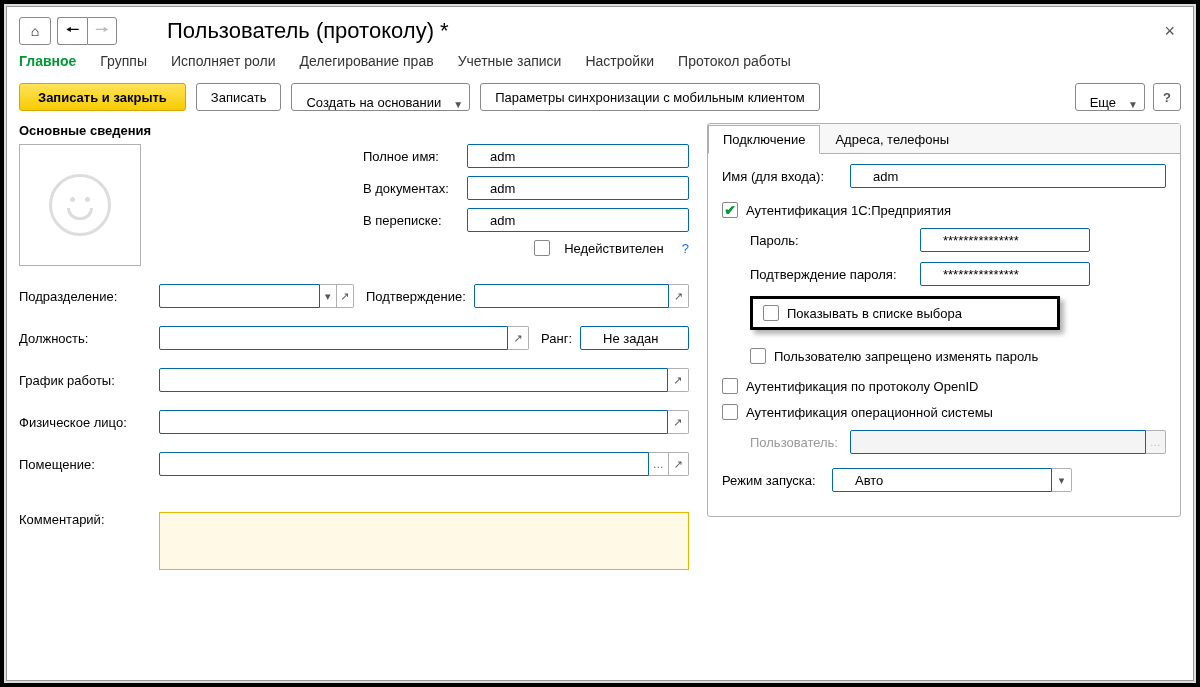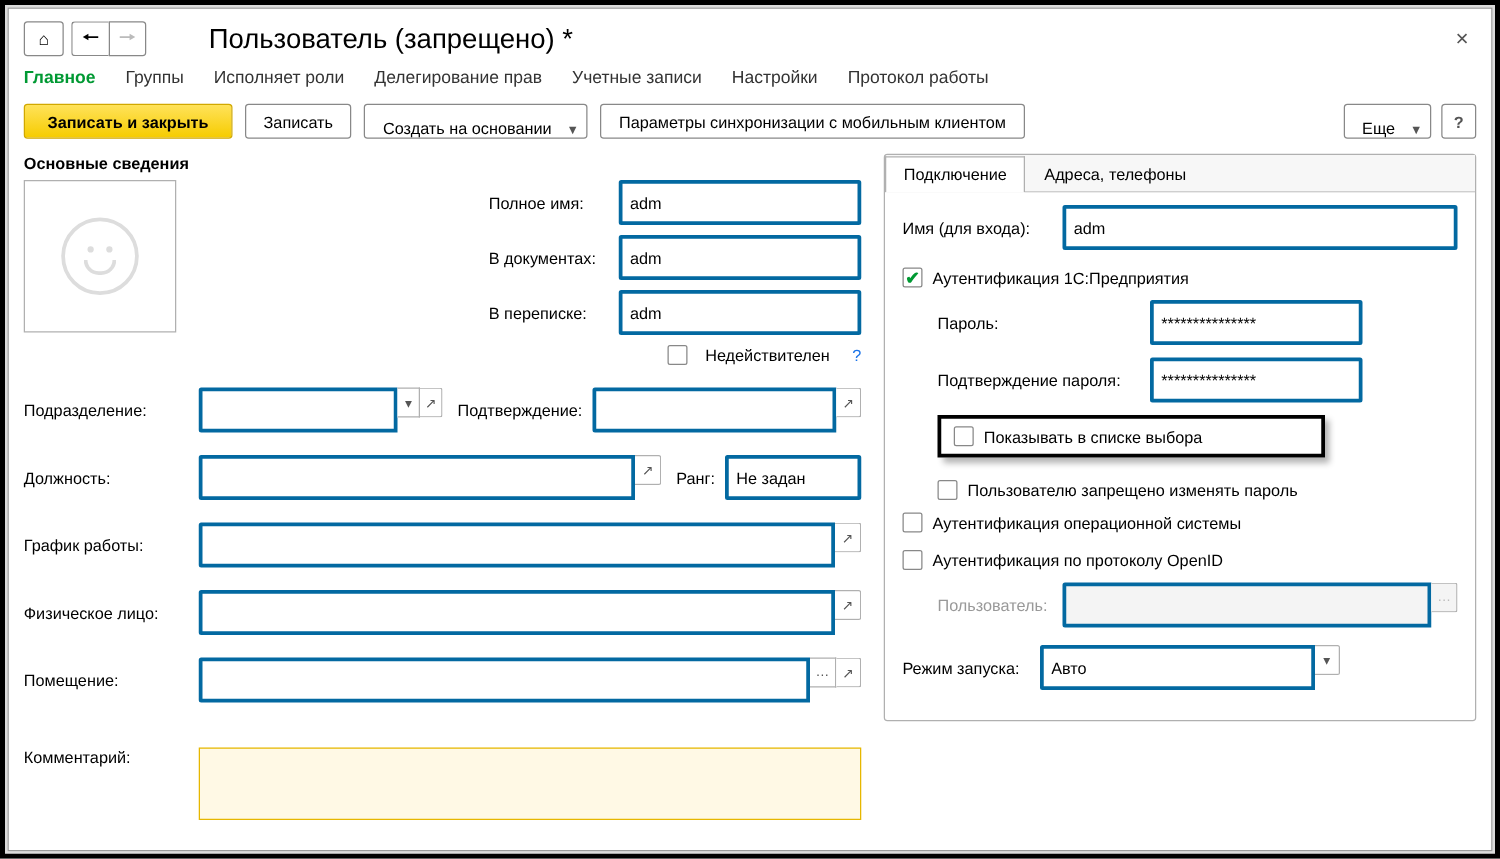--- a/index.html
+++ b/index.html
@@ -37,21 +37,21 @@
   .smiley { width:62px; height:62px; border:3px solid #ddd; border-radius:50%; position:relative;}
   .smiley .eye { position:absolute; width:5px; height:5px; background:#ddd; border-radius:50%; top:20px;}
   .smiley .eye.l { left:18px;} .smiley .eye.r { right:18px;}
   .smiley .mouth { position:absolute; width:26px; height:12px; border:3px solid #ddd; border-top:none; border-radius: 0 0 20px 20px; bottom:13px; left:15px;}
   .top-fields { display:flex; gap: 8px; }
   .field-col { flex:1; display:flex; flex-direction:column; gap:8px;align-items:flex-end; }
   .frow { display:flex; align-items:center; gap:8px; }
   .frow label { min-width: 98px; }
   .left-label-col { display:flex; flex-direction:column; gap: 18px; margin-top: 18px; }
   .left-label-col .frow label { min-width: 132px;}
-  input[type=text],.pseudo-input { height: 36px; border:3px solid #0369a1; border-radius:2px; background:#fff; padding: 2px 6px; font-size:13px; width:100%;}
+  input[type=text],.pseudo-input { height: 24px; border:1px solid #0369a1; border-radius:2px; background:#fff; padding: 2px 22px; font-size:13px; width:100%;}
   .pseudo-input { display:flex; align-items:center;}
   .disabled-input {background:#f4f4f4; color:#999;}
   .input-group { display:flex; flex:1;}
   .input-group input, .input-group .pseudo-input { border-top-right-radius:0; border-bottom-right-radius:0;}
   .addon { width:22px; height:24px; border:1px solid #b0b0b0; border-left:none; display:flex; align-items:center; justify-content:center; font-size:11px; color:#555; background:#fff; cursor:pointer;}
   .addon:last-child { border-top-right-radius:2px; border-bottom-right-radius:2px;}
   textarea { width: 100%; height: 58px; border:1px solid #e6b700; background:#fff9e5; padding:4px; font-size:13px; font-family:inherit; resize:none; outline:none;}
   .textarea-wrap { position:relative; }
   .checkbox { width:16px; height:16px; border:1px solid #888; border-radius:2px; display:inline-flex; align-items:center; justify-content:center; background:#fff; margin-right:8px; cursor:pointer;}
   .checkbox.checked::after { content:"✔"; color:#009933; font-size:14px; line-height:1; font-weight:bold;}
@@ -72,21 +72,21 @@
   <span class="close-x">×</span>
 
   <div class="titlebar">
     <div class="nav-btns">
       <div class="icon-btn">⌂</div>
       <div class="nav-group">
         <div class="half">🠔</div>
         <div class="half">🠖</div>
       </div>
     </div>
-    <div class="title">Пользователь (запрещено) *</div>
+    <div class="title">Пользователь (протоколу) *</div>
   </div>
 
   <div class="tabs">
     <div class="tab active">Главное</div>
     <div class="tab">Группы</div>
     <div class="tab">Исполняет роли</div>
     <div class="tab">Делегирование прав</div>
     <div class="tab">Учетные записи</div>
     <div class="tab">Настройки</div>
     <div class="tab">Протокол работы</div>
@@ -234,27 +234,27 @@
             <span class="checkbox"></span>
             <span>Показывать в списке выбора</span>
           </div>
 
           <div class="right-row">
             <span class="checkbox"></span>
             <span>Пользователю запрещено изменять пароль</span>
           </div>
         </div>
 
+        <div class="right-row" style="margin-top:14px;">
+          <span class="checkbox"></span>
+          <span>Аутентификация по протоколу OpenID</span>
+        </div>
         <div class="right-row">
           <span class="checkbox"></span>
           <span>Аутентификация операционной системы</span>
-        </div>
-        <div class="right-row" style="margin-top:14px;">
-          <span class="checkbox"></span>
-          <span>Аутентификация по протоколу OpenID</span>
         </div>
         <div class="ml-indent right-row">
           <label style="color:#999; min-width:100px;">Пользователь:</label>
           <div class="input-group">
             <div class="pseudo-input disabled-input"></div>
             <div class="addon" style="background:#f4f4f4;color:#bbb">…</div>
           </div>
         </div>
 
         <div class="right-row" style="margin-top:14px;">

